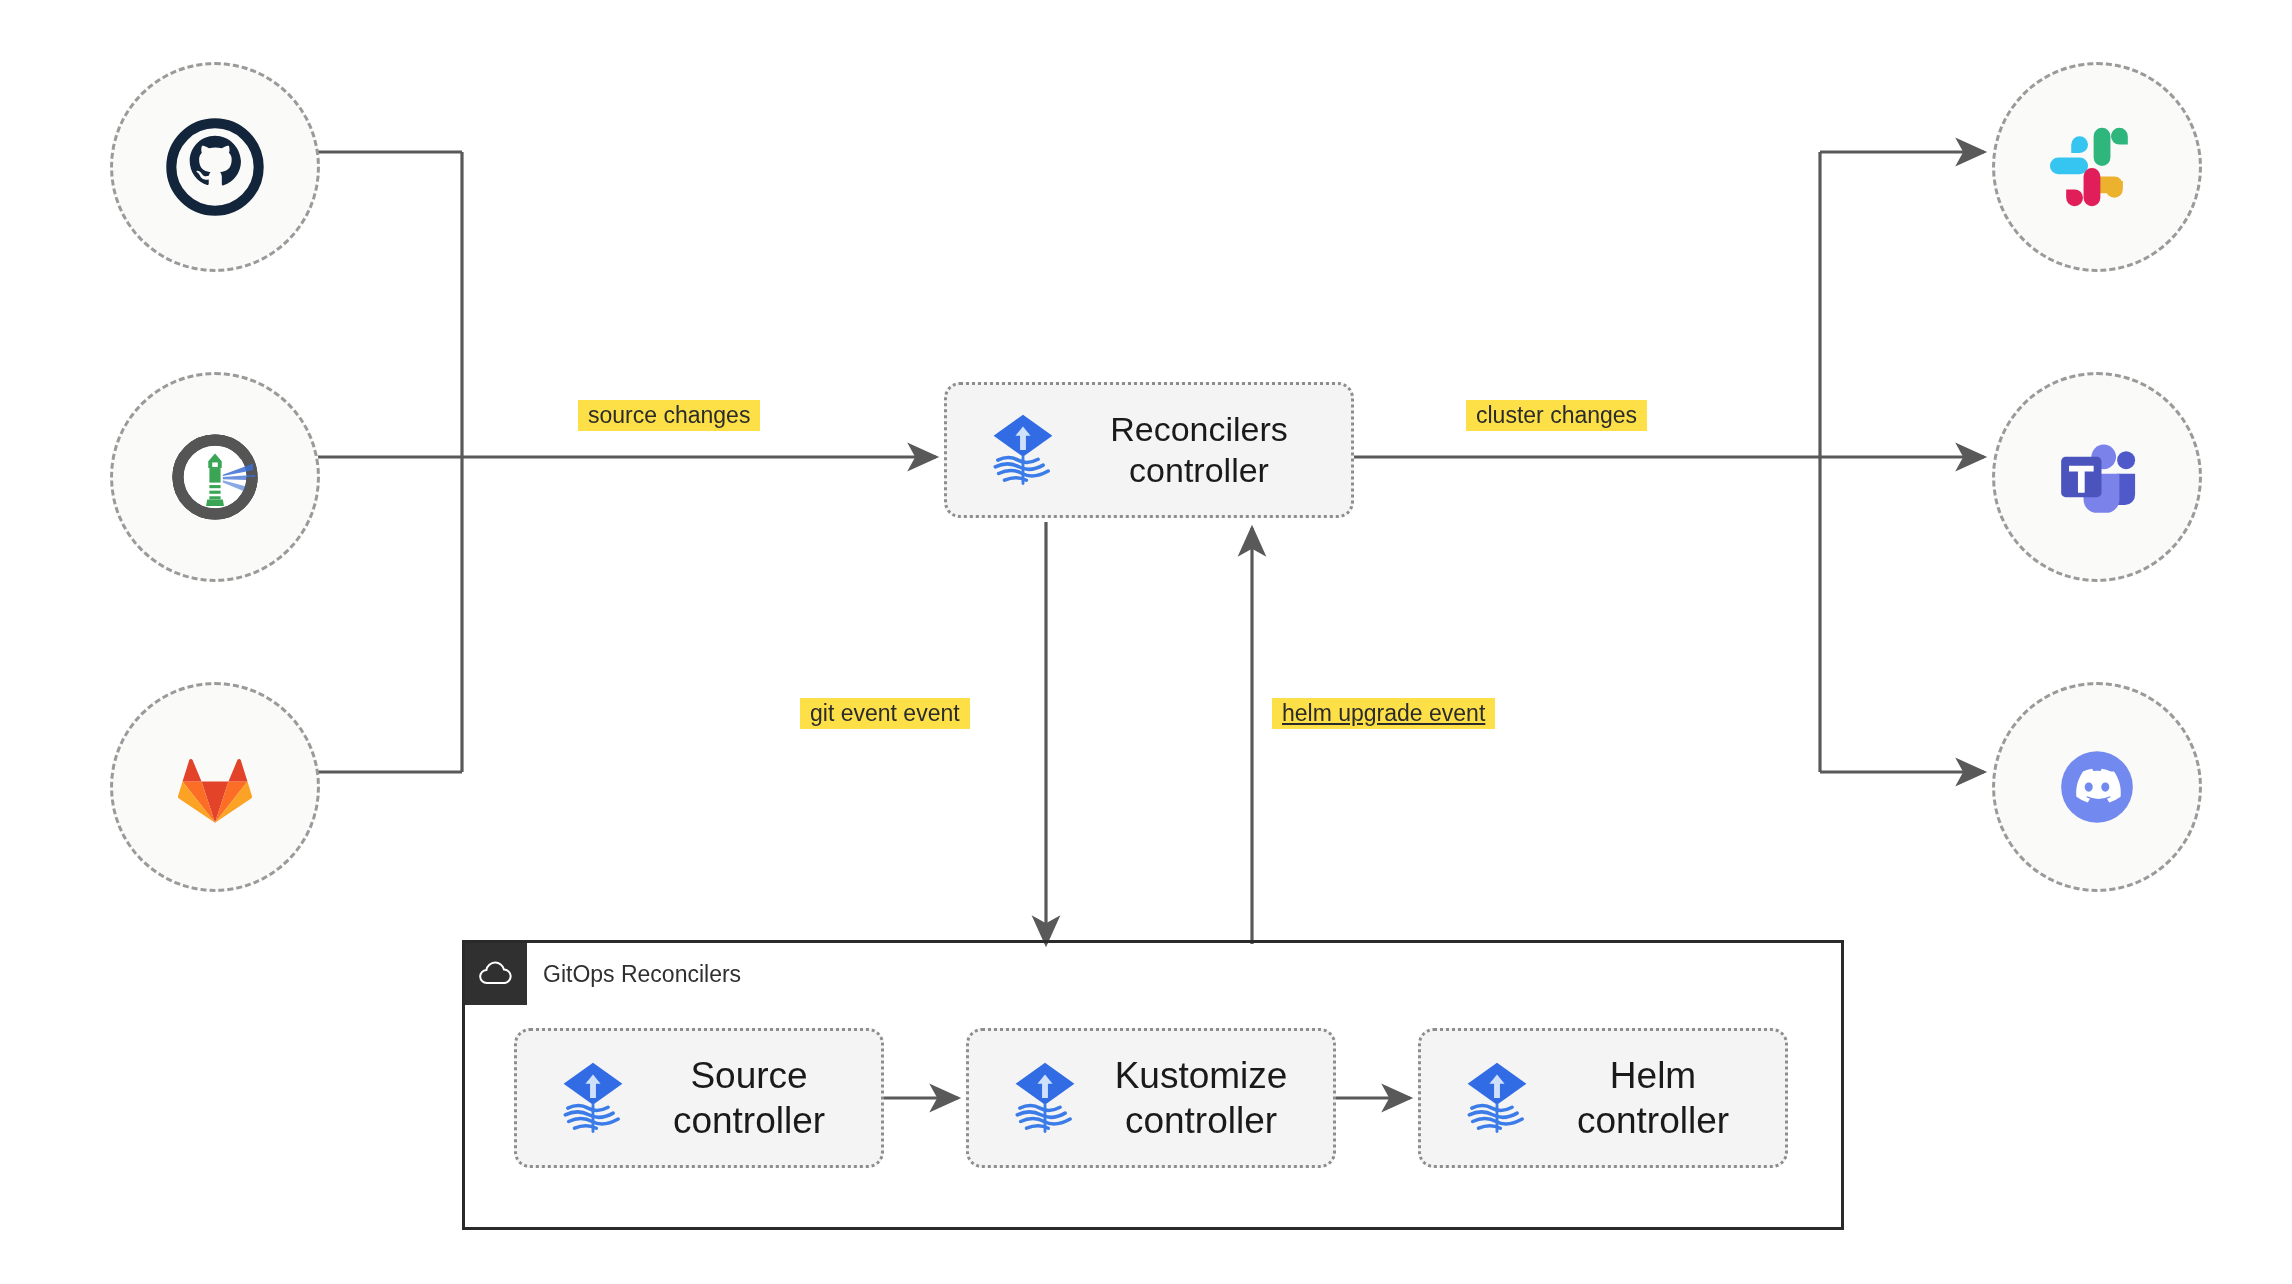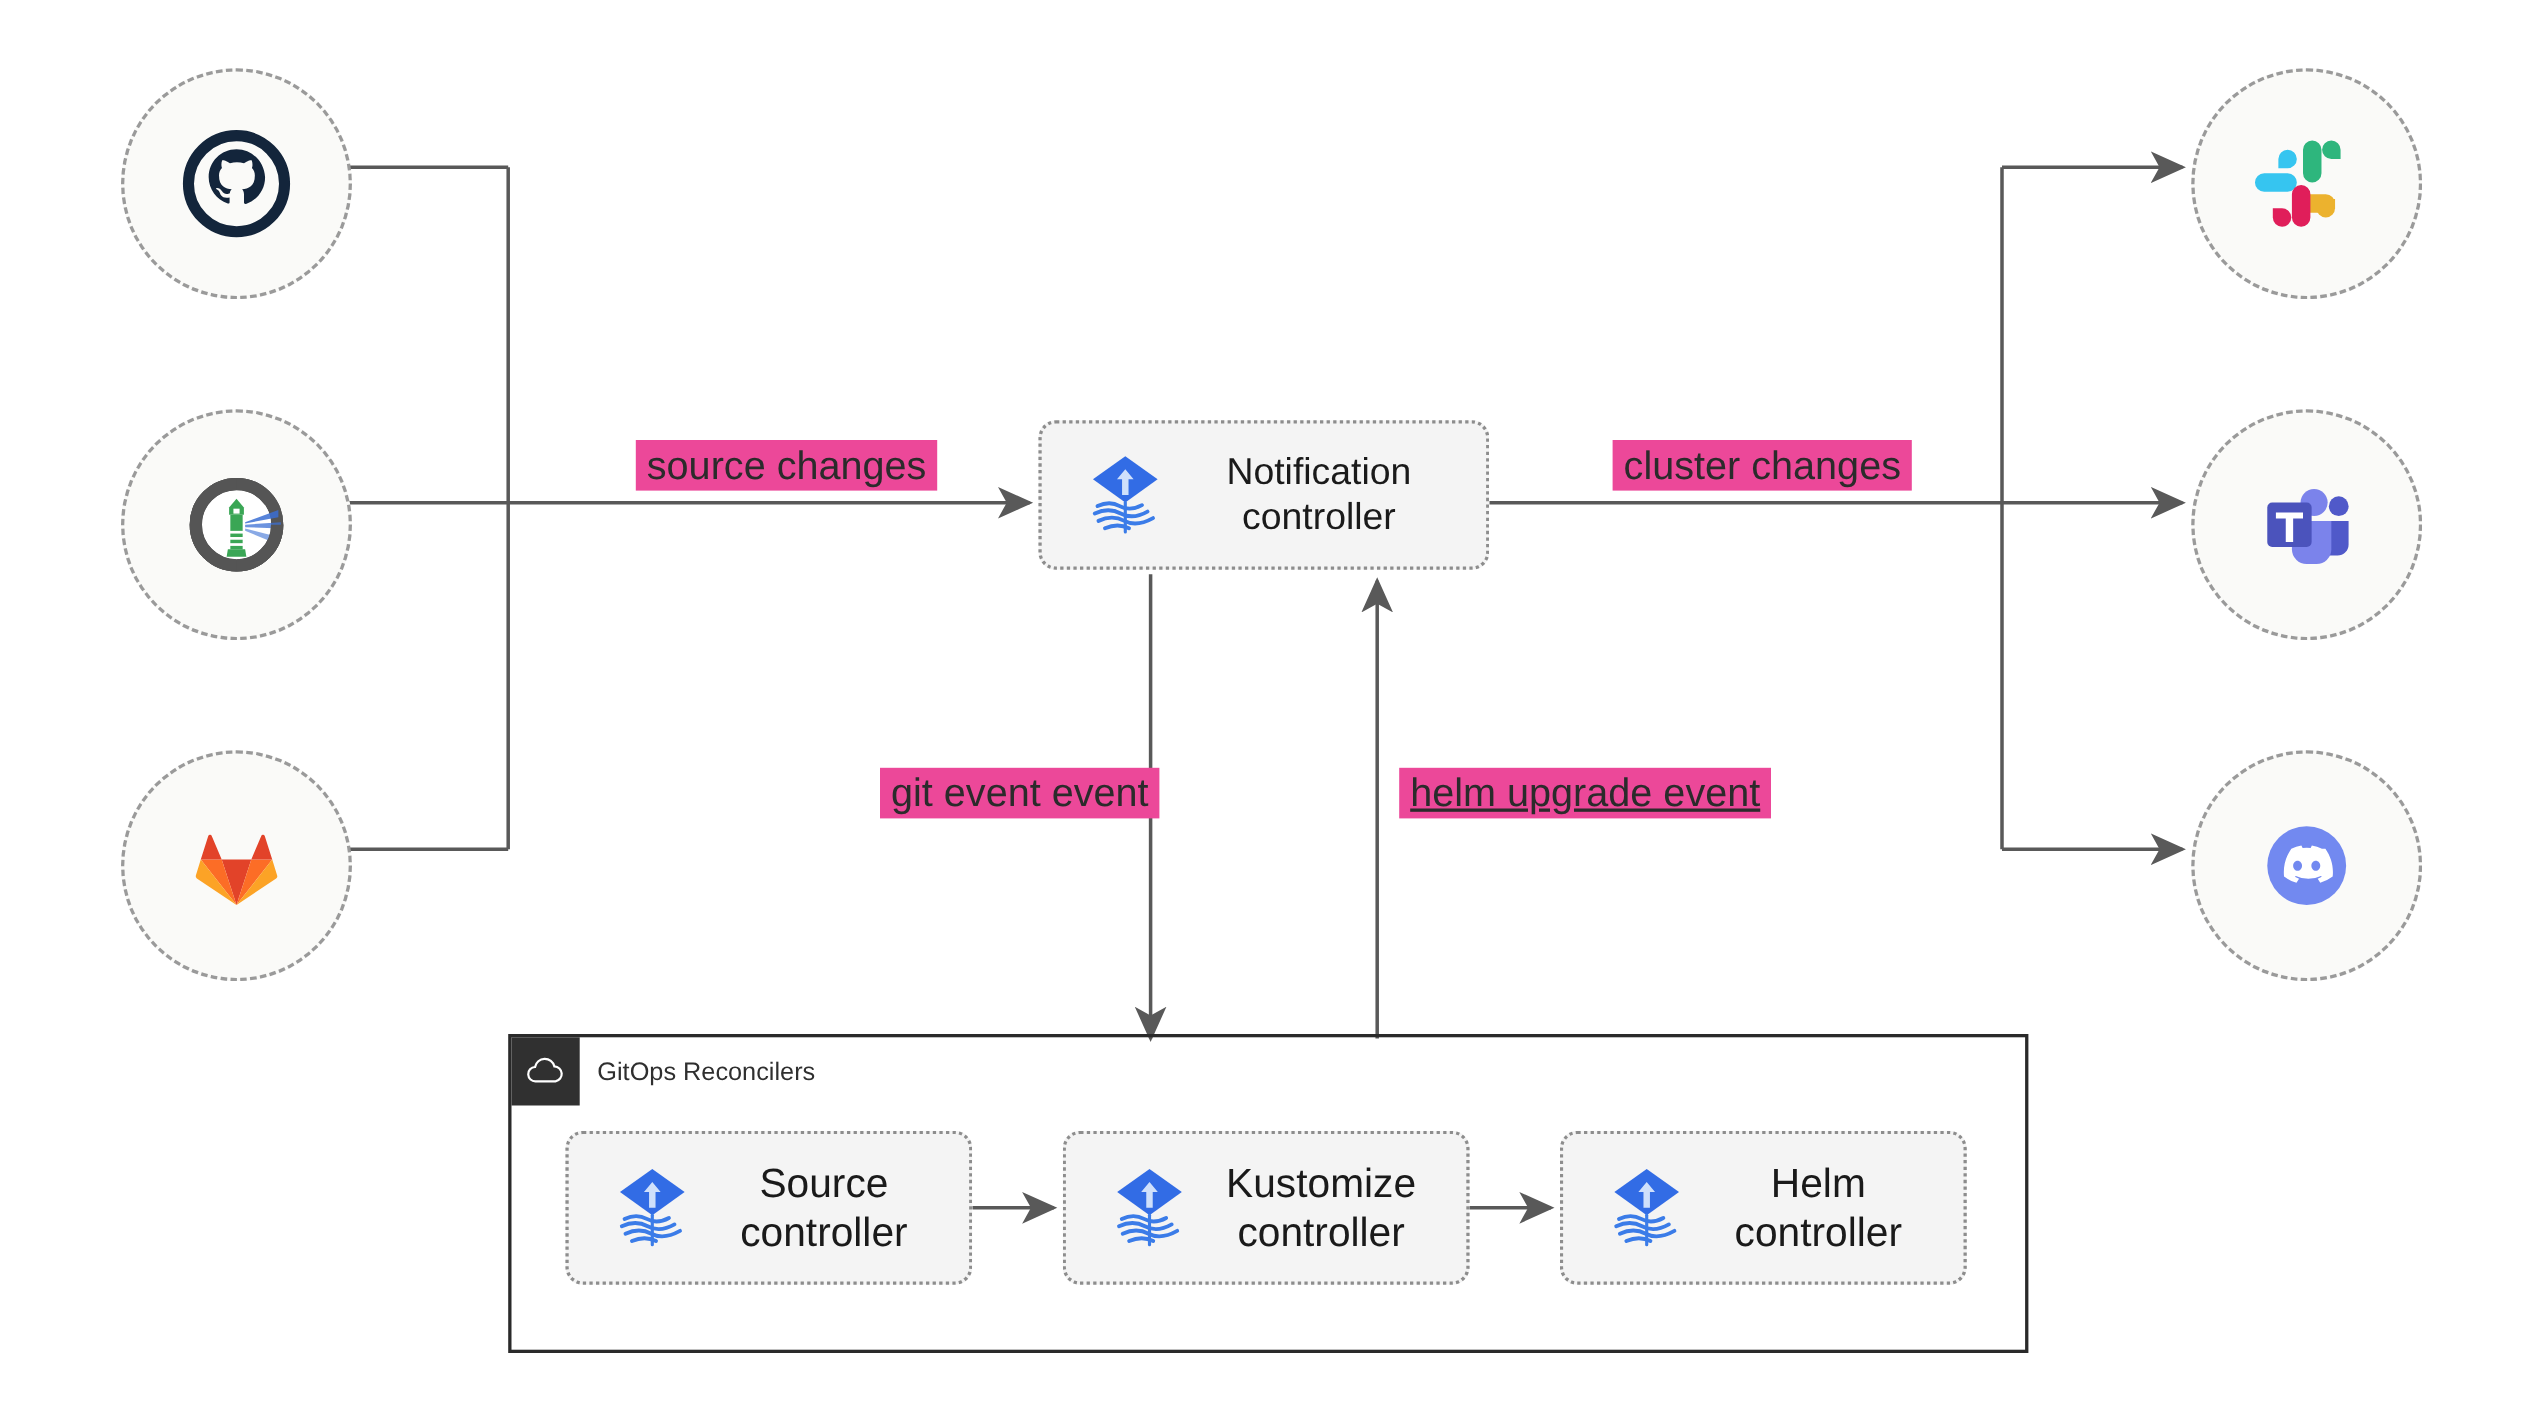--- a/index.html
+++ b/index.html
@@ -112,24 +112,24 @@
     left: 78px;
     top: 14px;
     font-size: 23px;
     color: #2f2f2f;
     line-height: 34px;
   }
 
   
   .edge-label {
     position: absolute;
-    font-size: 36px;
+    font-size: 23px;
     color: #2b2b2b;
     white-space: nowrap;
-    background: #ec4899;
+    background: #fde047;
     padding: 2px 10px;
   }
   #label-source-changes  { left: 578px;  top: 400px; }
   #label-cluster-changes { left: 1466px; top: 400px; }
   #label-git-push        { left: 800px;  top: 698px; }
   #label-helm-upgrade    { left: 1272px; top: 698px; text-decoration: underline; }
 
   
   #node-github  { left: 110px;  top: 62px; }
   #node-helmrepo{ left: 110px;  top: 372px; }
@@ -265,21 +265,21 @@
       <path fill="#326ce5" d="M50 8 L85 33 L50 58 L15 33 Z"></path>
       <path fill="#cfe0fb" d="M50 22 L59 33 L53.5 33 L53.5 50 L46.5 50 L46.5 33 L41 33 Z"></path>
       <g stroke="#3b7ce8" stroke-width="4.2" fill="none" stroke-linecap="round">
         <path d="M20 62 Q33 56 44 62 Q55 68 68 61"></path>
         <path d="M17 70 Q32 63 45 70 Q58 77 74 68"></path>
         <path d="M21 78 Q36 71 49 78 Q62 85 80 75"></path>
         <path d="M28 86 Q42 80 54 86"></path>
         <path d="M50 58 L50 90" stroke-width="3.4"></path>
       </g>
     </svg>
-    <div class="ctrl-label">Notification
+    <div class="ctrl-label">Reconcilers
 controller</div>
   </div>
 
   <div id="group-reconcilers">
     <div id="group-header-badge">
       <svg width="38" height="26" viewBox="0 0 38 26">
         <path d="M10 22 a6.5 6.5 0 0 1 -0.6 -13 A9 9 0 0 1 27 8.5 a6.8 6.8 0 0 1 1 13.5 Z" fill="none" stroke="#ffffff" stroke-width="2"></path>
       </svg>
     </div>
     <div id="group-title">GitOps Reconcilers</div>

